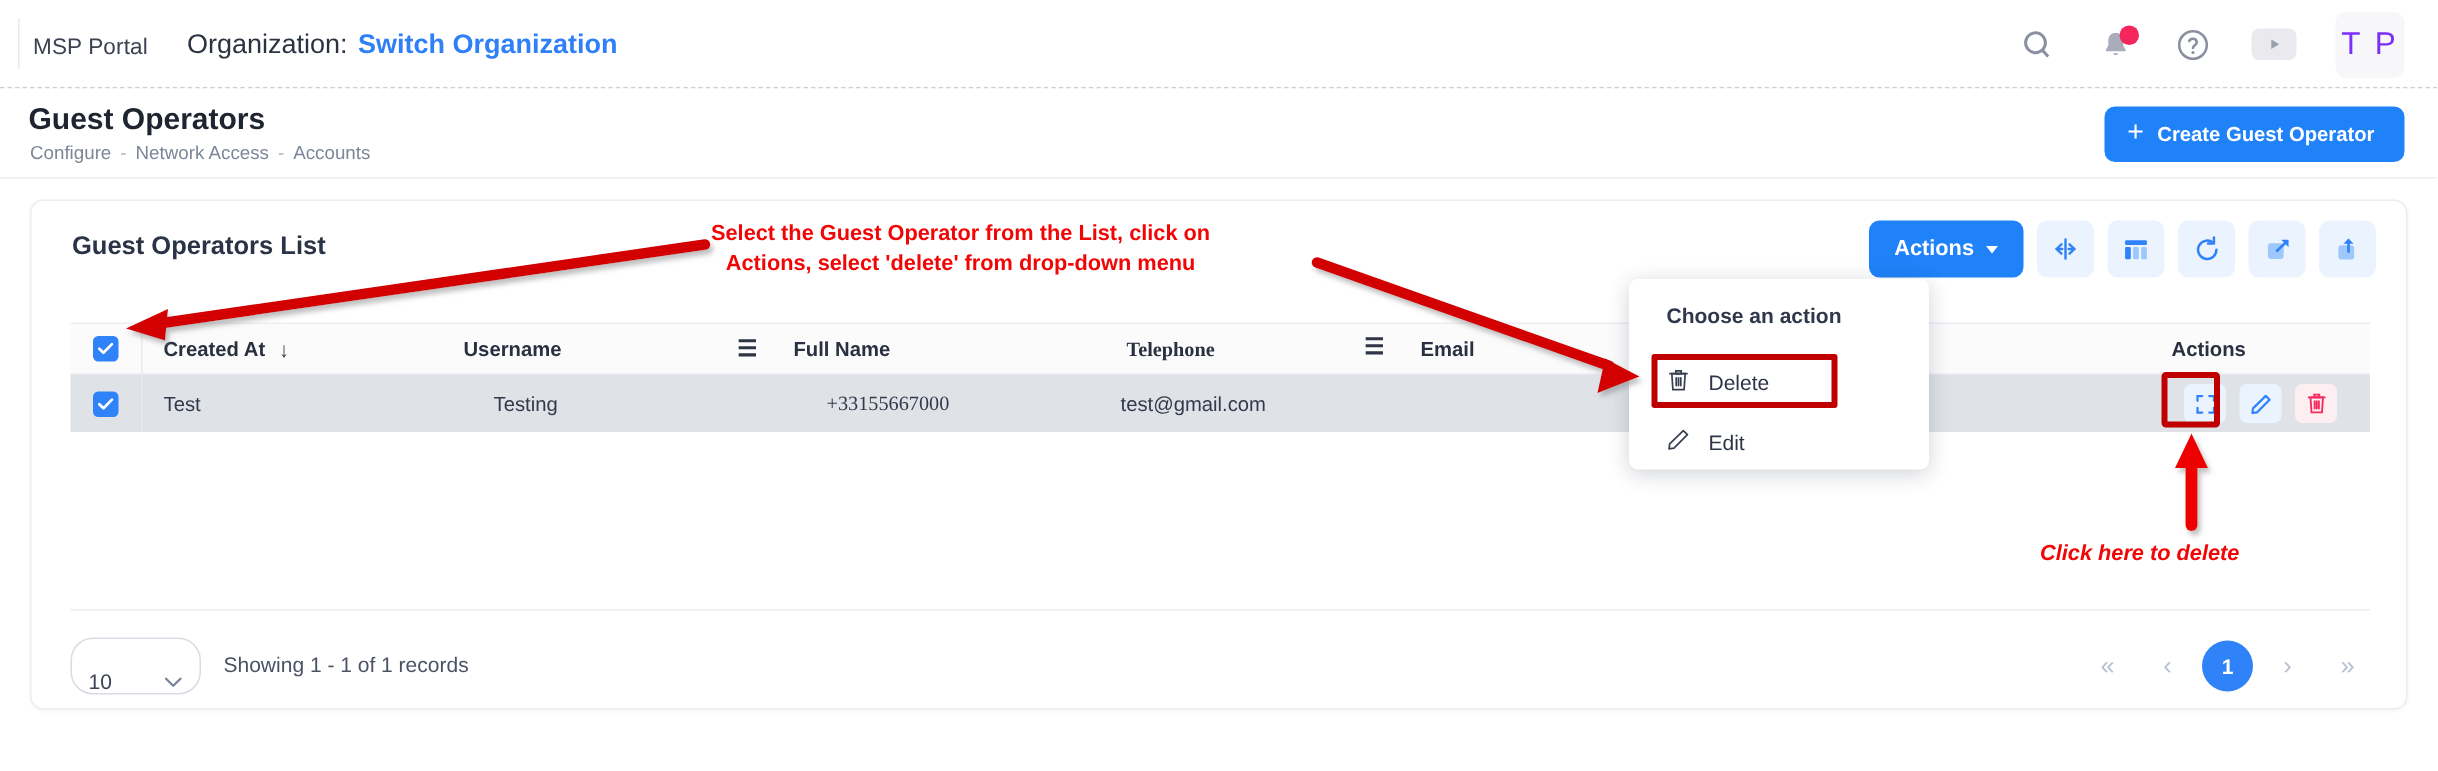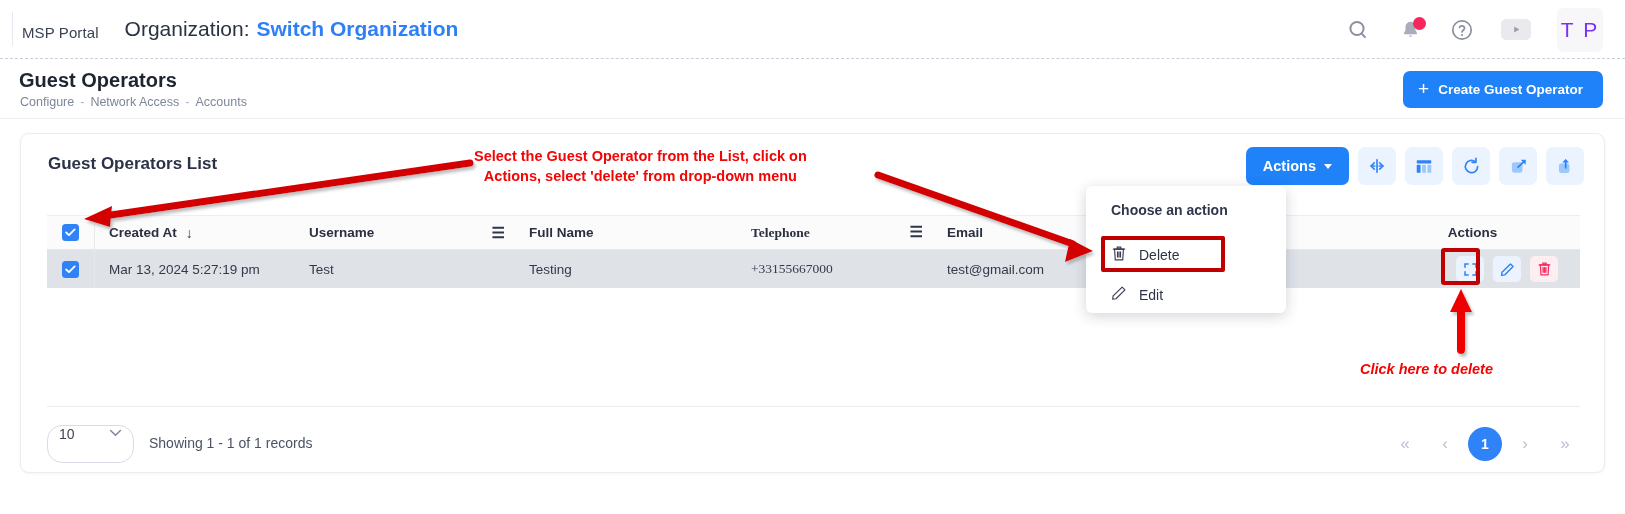--- a/index.html
+++ b/index.html
@@ -14,21 +14,21 @@
   
   .topbar {
     position:absolute; left:0; top:0; width:1625px; height:59px;
     background:#ffffff;
     border-bottom:1px dashed #c9cfdb;
     display:flex; align-items:center;
   }
   .topbar-left { display:flex; align-items:flex-end; padding-left:22px; gap:26px; }
   .tb-divider { position:absolute; left:12px; top:12px; height:34px; width:1px; background:#e6e9f0; }
   .msp-portal { font-size:15px; color:#3b4252; font-weight:400; letter-spacing:.1px; }
-  .org-wrap { font-size:21px; color:#2b3241; display:flex; gap:7px; }
+  .org-wrap { font-size:18px; color:#2b3241; display:flex; gap:7px; }
   .org-link { color:#2f80f7; font-weight:700; cursor:pointer; }
 
   .topbar-right {
     position:absolute; right:14px; top:0; height:59px;
     display:flex; align-items:center; gap:26px; padding-right:8px;
   }
   .tb-icon { width:26px; height:26px; position:relative; display:flex; align-items:center; justify-content:center; cursor:pointer; }
   .tb-icon svg { display:block; }
   .bell-dot {
     position:absolute; right:-3px; top:0px; width:13px; height:13px;
@@ -123,21 +123,21 @@
   }
 
   .table-body-fill { height:88px; background:#ffffff; }
   .table-bottom-line { position:absolute; left:26px; top:272px; width:1533px; height:1px; background:#ececf1; }
 
   
   .footer { position:absolute; left:0; right:0; top:283px; height:57px; }
   .pagesize {
     position:absolute; left:26px; top:8px; width:87px; height:38px;
     border:1px solid #d9dce4; border-radius:15px; background:#fff;
-    display:flex; align-items:flex-start; padding:0 11px; font-size:14px; color:#3c4354; cursor:pointer;
+    display:flex; align-items:flex-end; padding:0 11px; font-size:14px; color:#3c4354; cursor:pointer;
   }
   .pagesize .chev { margin-left:auto; color:#7b8499; font-size:12px; }
   .showing { position:absolute; left:128px; top:18px; font-size:14px; color:#4a5264; }
 
   .pager { position:absolute; right:22px; top:10px; display:flex; align-items:center; gap:6px; }
   .pg {
     width:34px; height:34px; border-radius:50%;
     display:flex; align-items:center; justify-content:center;
     color:#b9c1d1; font-size:17px; cursor:pointer; user-select:none;
   }
@@ -316,21 +316,20 @@
       </div>
 
       <div class="trow">
         <div class="cell c-check">
           <span class="chk">
             <svg width="11" height="9" viewBox="0 0 12 10" fill="none" stroke="#fff" stroke-width="2" stroke-linecap="round" stroke-linejoin="round">
                 <polyline points="1.2,5 4.3,8 10.6,1.6"></polyline>
               </svg>
           </span>
         </div>
-        <div class="cell c-created">Mar 13, 2024 5:27:19 pm</div>
         <div class="cell c-user">Test</div>
         <div class="cell c-fname">Testing</div>
         <div class="cell c-tel">+33155667000</div>
         <div class="cell c-email">test@gmail.com</div>
         <div class="cell c-actions">
           <span class="row-act">
             <span class="act-sq">
               <svg width="15" height="15" viewBox="0 0 18 18" fill="none" stroke="#2f82f7" stroke-width="1.8" stroke-linecap="round">
                 <path d="M2.4 6.2V2.4h3.8"></path>
                   <path d="M15.6 6.2V2.4h-3.8"></path>

